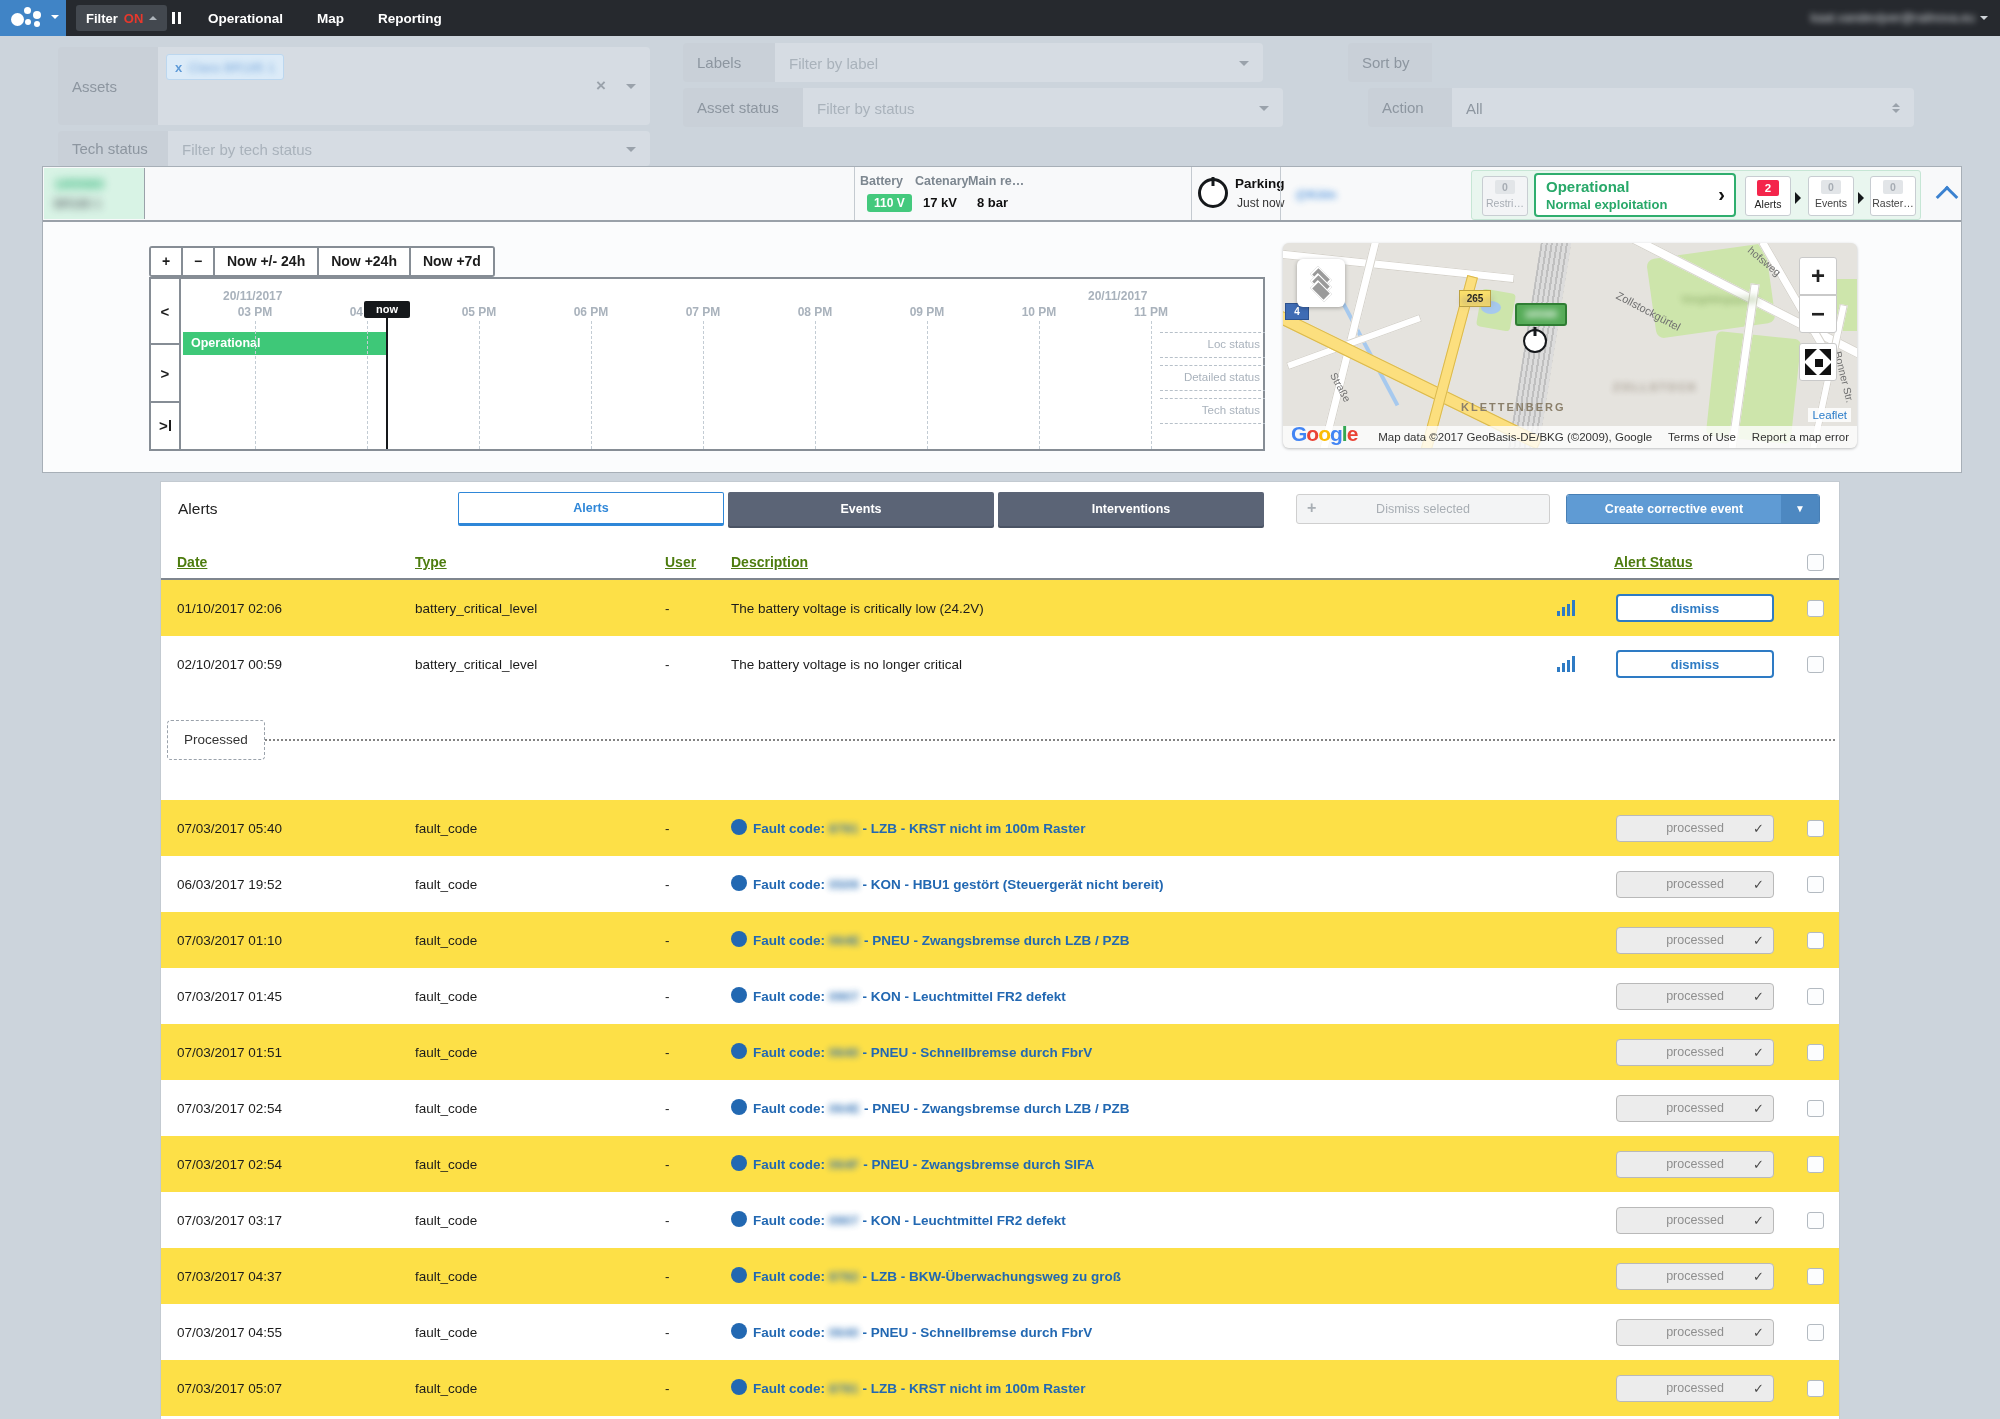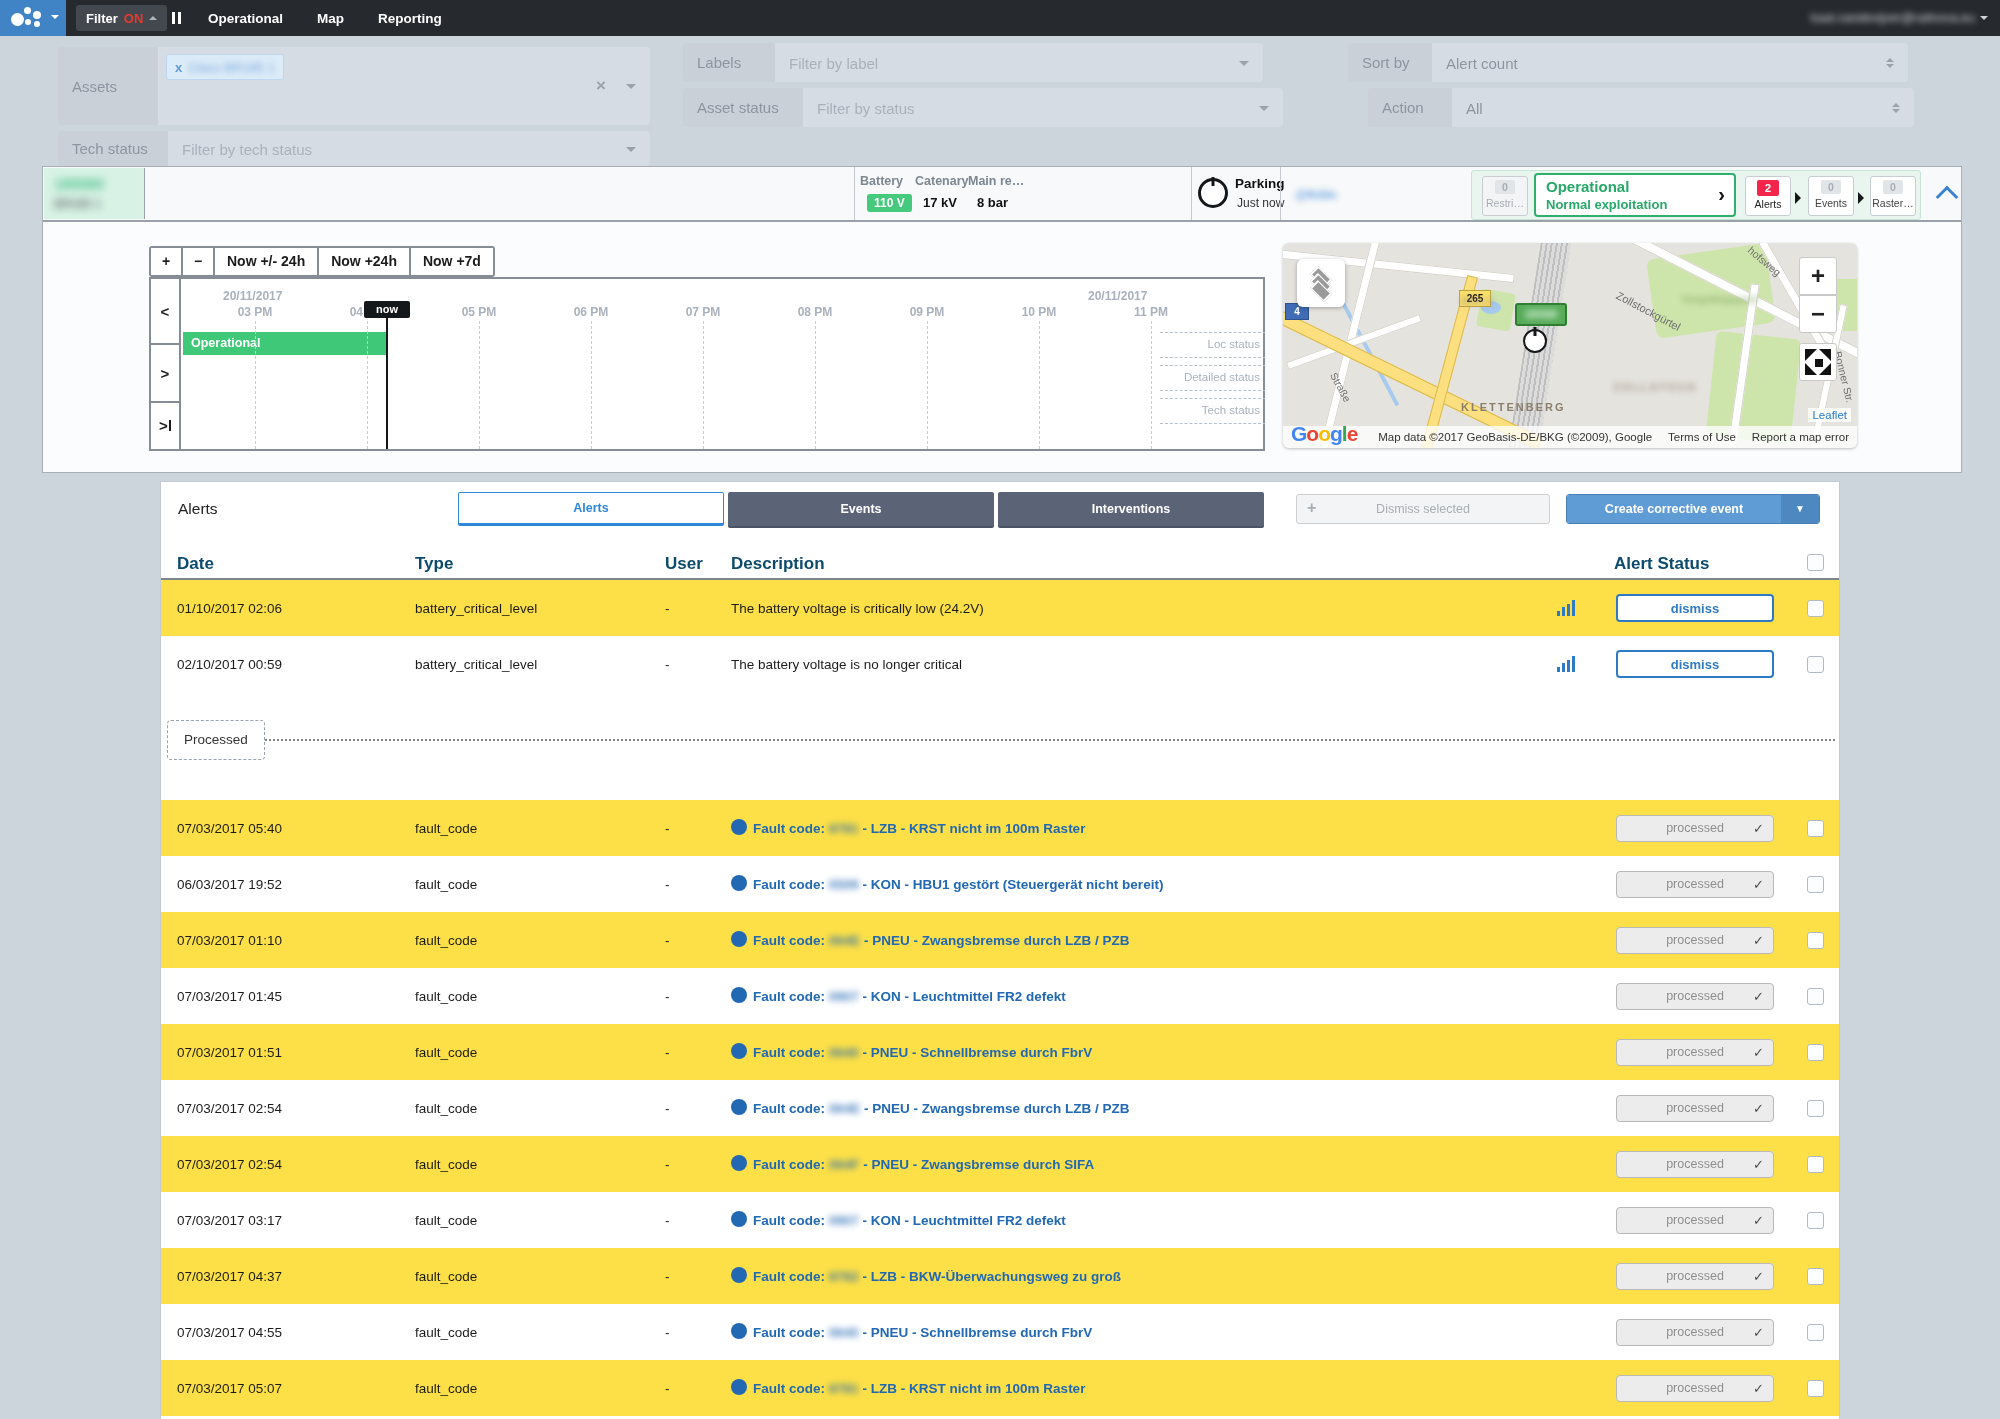--- a/index.html
+++ b/index.html
@@ -121,21 +121,21 @@
   .tab.active{background:#fff;color:#2f87d8;border:1px solid #2f87d8;border-bottom:3px solid #2f87d8;box-sizing:border-box;line-height:30px;}
   .tab.dark{background:#5b6476;color:#fff;box-shadow:0 2px 0 #4a5364;}
   .btn-dismiss-sel{position:absolute;left:1135px;top:12px;width:254px;height:30px;background:#f3f4f5;border:1px solid #cfcfcf;border-radius:3px;box-sizing:border-box;cursor:default;}
   .btn-dismiss-sel .plus{position:absolute;left:10px;top:4px;color:#a8aeb4;font-size:16px;font-weight:bold;}
   .btn-dismiss-sel .lbl{position:absolute;left:0;width:100%;text-align:center;top:7px;color:#a8aeb4;font-size:12.5px;}
   .btn-create{position:absolute;left:1405px;top:12px;width:254px;height:30px;border-radius:3px;overflow:hidden;display:flex;cursor:pointer;border:1px solid #477fb5;box-sizing:border-box;}
   .btn-create .main{flex:1;background:#5f9bd4;color:#fff;font-size:12.5px;font-weight:bold;text-align:center;line-height:28px;}
   .btn-create .arrow{width:38px;background:#4d88c1;color:#fff;text-align:center;line-height:28px;font-size:10px;}
 
   .thead{position:absolute;left:0;top:64px;width:100%;height:34px;border-bottom:2px solid #7f868e;box-sizing:border-box;}
-  .thead span{position:absolute;top:8px;font-size:17px;font-weight:bold;color:#0c4a6e;}
+  .thead span{position:absolute;top:8px;font-size:14px;font-weight:bold;color:#4d7c0f;text-decoration:underline;}
   .checkbox{position:absolute;width:17px;height:17px;background:#fcfdfe;border:1.5px solid #b3bac1;border-radius:3px;box-sizing:border-box;cursor:pointer;}
 
   .rows{position:absolute;left:0;width:100%;}
   .trow{position:relative;width:100%;height:56px;background:#fff;}
   .trow.shade{background:#fde047;}
   .trow span.cell{position:absolute;top:21px;font-size:13.5px;color:#1c1c1c;}
   .c-date{left:16px;}
   .c-type{left:254px;}
   .c-user{left:504px;}
   .c-desc{left:570px;color:#111;}
@@ -210,27 +210,20 @@
     <span class="caret-dn"></span>
   </div>
 
   <div class="flabel" style="left:58px;top:95px;width:110px;height:35px;">Tech status</div>
   <div class="finput" style="left:168px;top:95px;width:482px;height:35px;">
     <span class="placeholder">Filter by tech status</span>
     <span class="caret-dn"></span>
   </div>
 
   <div class="flabel" style="left:1348px;top:7px;width:84px;height:39px;">Sort by</div>
-  <div class="finput" style="left:1432px;top:7px;width:476px;height:39px;">
-    <span class="selval">Alert count</span>
-    <span class="updown">
-        <i class="u"></i>
-        <i class="d"></i>
-      </span>
-  </div>
 
   <div class="flabel" style="left:1368px;top:52px;width:84px;height:39px;">Action</div>
   <div class="finput" style="left:1452px;top:52px;width:462px;height:39px;">
     <span class="selval">All</span>
     <span class="updown">
         <i class="u"></i>
         <i class="d"></i>
       </span>
   </div>
 </section>

